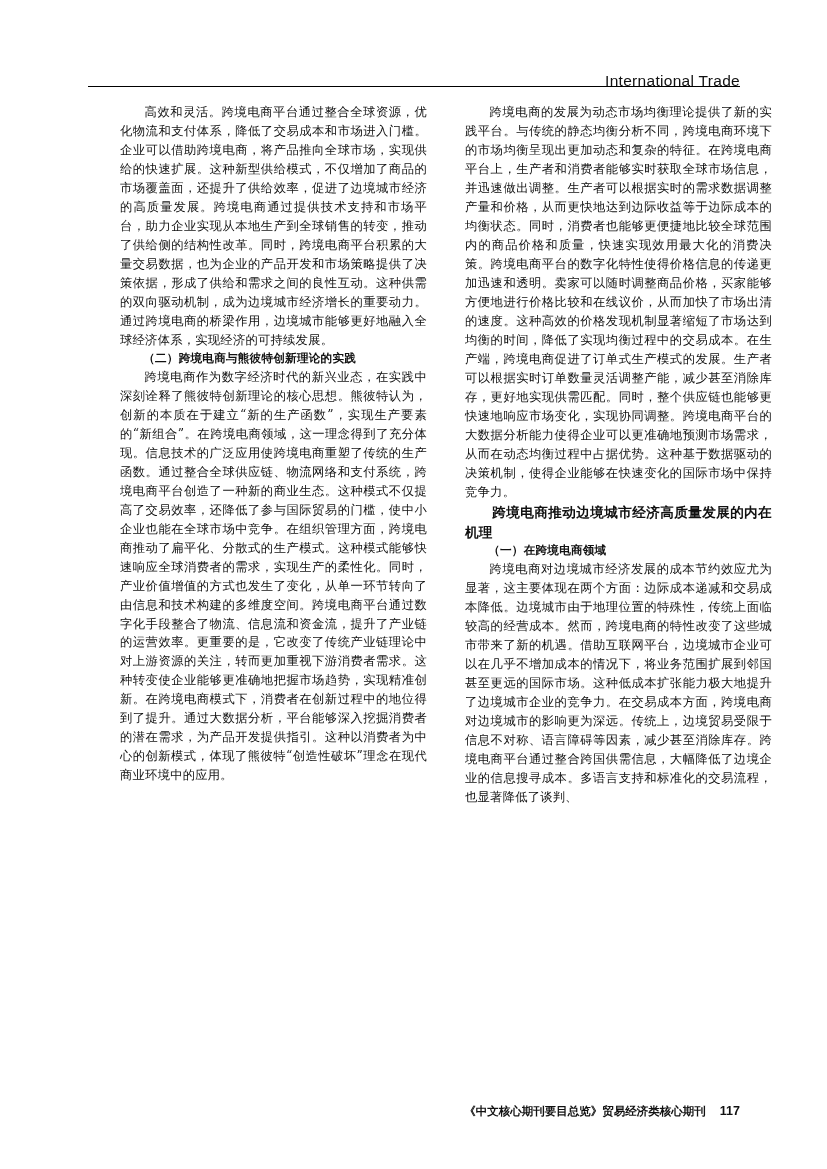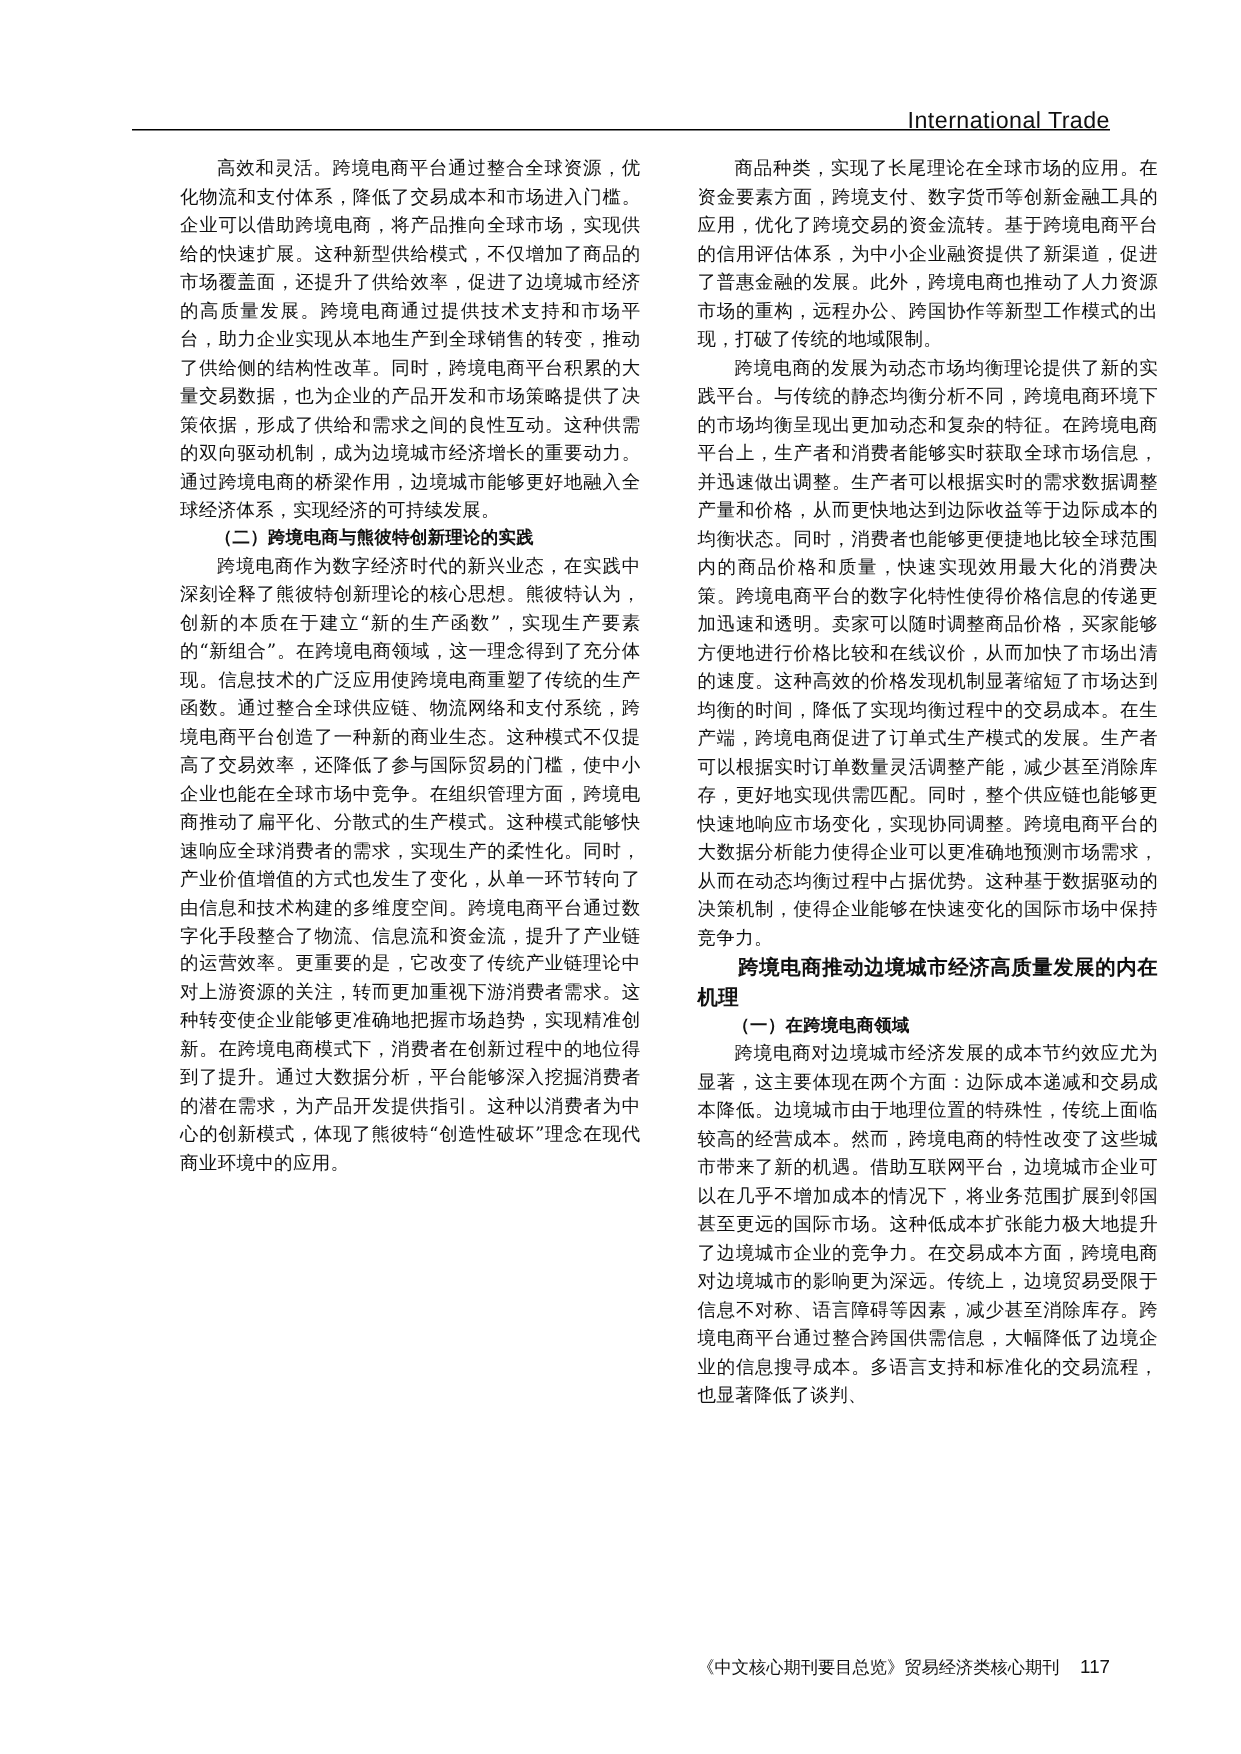--- a/index.html
+++ b/index.html
@@ -84,21 +84,21 @@
     letter-spacing: 0.01em;
   }
   
   .footer {
     position: absolute;
     left: 88px;
     top: 1104px;
     width: 652px;
     text-align: right;
     font-size: 11.5px;
-    font-weight: normal;
+    font-weight: bold;
     color: #111;
   }
   .footer .page-num {
     display: inline-block;
     margin-left: 10px;
     font-family: "Liberation Sans", sans-serif;
     font-size: 12.5px;
   }
 </style>
 </head>
@@ -111,21 +111,20 @@
 
   <div class="columns">
 
     <div class="col">
       <p>高效和灵活。跨境电商平台通过整合全球资源，优化物流和支付体系，降低了交易成本和市场进入门槛。企业可以借助跨境电商，将产品推向全球市场，实现供给的快速扩展。这种新型供给模式，不仅增加了商品的市场覆盖面，还提升了供给效率，促进了边境城市经济的高质量发展。跨境电商通过提供技术支持和市场平台，助力企业实现从本地生产到全球销售的转变，推动了供给侧的结构性改革。同时，跨境电商平台积累的大量交易数据，也为企业的产品开发和市场策略提供了决策依据，形成了供给和需求之间的良性互动。这种供需的双向驱动机制，成为边境城市经济增长的重要动力。通过跨境电商的桥梁作用，边境城市能够更好地融入全球经济体系，实现经济的可持续发展。</p>
       <p class="subhead">（二）跨境电商与熊彼特创新理论的实践</p>
       <p>跨境电商作为数字经济时代的新兴业态，在实践中深刻诠释了熊彼特创新理论的核心思想。熊彼特认为，创新的本质在于建立“新的生产函数”，实现生产要素的“新组合”。在跨境电商领域，这一理念得到了充分体现。信息技术的广泛应用使跨境电商重塑了传统的生产函数。通过整合全球供应链、物流网络和支付系统，跨境电商平台创造了一种新的商业生态。这种模式不仅提高了交易效率，还降低了参与国际贸易的门槛，使中小企业也能在全球市场中竞争。在组织管理方面，跨境电商推动了扁平化、分散式的生产模式。这种模式能够快速响应全球消费者的需求，实现生产的柔性化。同时，产业价值增值的方式也发生了变化，从单一环节转向了由信息和技术构建的多维度空间。跨境电商平台通过数字化手段整合了物流、信息流和资金流，提升了产业链的运营效率。更重要的是，它改变了传统产业链理论中对上游资源的关注，转而更加重视下游消费者需求。这种转变使企业能够更准确地把握市场趋势，实现精准创新。在跨境电商模式下，消费者在创新过程中的地位得到了提升。通过大数据分析，平台能够深入挖掘消费者的潜在需求，为产品开发提供指引。这种以消费者为中心的创新模式，体现了熊彼特“创造性破坏”理念在现代商业环境中的应用。</p>
     </div>
 
     <div class="col">
-      <p>商品种类，实现了长尾理论在全球市场的应用。在资金要素方面，跨境支付、数字货币等创新金融工具的应用，优化了跨境交易的资金流转。基于跨境电商平台的信用评估体系，为中小企业融资提供了新渠道，促进了普惠金融的发展。此外，跨境电商也推动了人力资源市场的重构，远程办公、跨国协作等新型工作模式的出现，打破了传统的地域限制。</p>
       <p>跨境电商的发展为动态市场均衡理论提供了新的实践平台。与传统的静态均衡分析不同，跨境电商环境下的市场均衡呈现出更加动态和复杂的特征。在跨境电商平台上，生产者和消费者能够实时获取全球市场信息，并迅速做出调整。生产者可以根据实时的需求数据调整产量和价格，从而更快地达到边际收益等于边际成本的均衡状态。同时，消费者也能够更便捷地比较全球范围内的商品价格和质量，快速实现效用最大化的消费决策。跨境电商平台的数字化特性使得价格信息的传递更加迅速和透明。卖家可以随时调整商品价格，买家能够方便地进行价格比较和在线议价，从而加快了市场出清的速度。这种高效的价格发现机制显著缩短了市场达到均衡的时间，降低了实现均衡过程中的交易成本。在生产端，跨境电商促进了订单式生产模式的发展。生产者可以根据实时订单数量灵活调整产能，减少甚至消除库存，更好地实现供需匹配。同时，整个供应链也能够更快速地响应市场变化，实现协同调整。跨境电商平台的大数据分析能力使得企业可以更准确地预测市场需求，从而在动态均衡过程中占据优势。这种基于数据驱动的决策机制，使得企业能够在快速变化的国际市场中保持竞争力。</p>
       <p class="section-title">跨境电商推动边境城市经济高质量发展的内在机理</p>
       <p class="subhead">（一）在跨境电商领域</p>
       <p>跨境电商对边境城市经济发展的成本节约效应尤为显著，这主要体现在两个方面：边际成本递减和交易成本降低。边境城市由于地理位置的特殊性，传统上面临较高的经营成本。然而，跨境电商的特性改变了这些城市带来了新的机遇。借助互联网平台，边境城市企业可以在几乎不增加成本的情况下，将业务范围扩展到邻国甚至更远的国际市场。这种低成本扩张能力极大地提升了边境城市企业的竞争力。在交易成本方面，跨境电商对边境城市的影响更为深远。传统上，边境贸易受限于信息不对称、语言障碍等因素，减少甚至消除库存。跨境电商平台通过整合跨国供需信息，大幅降低了边境企业的信息搜寻成本。多语言支持和标准化的交易流程，也显著降低了谈判、</p>
     </div>
 
   </div>
 
   <div class="footer">
     <span>《中文核心期刊要目总览》贸易经济类核心期刊</span>

